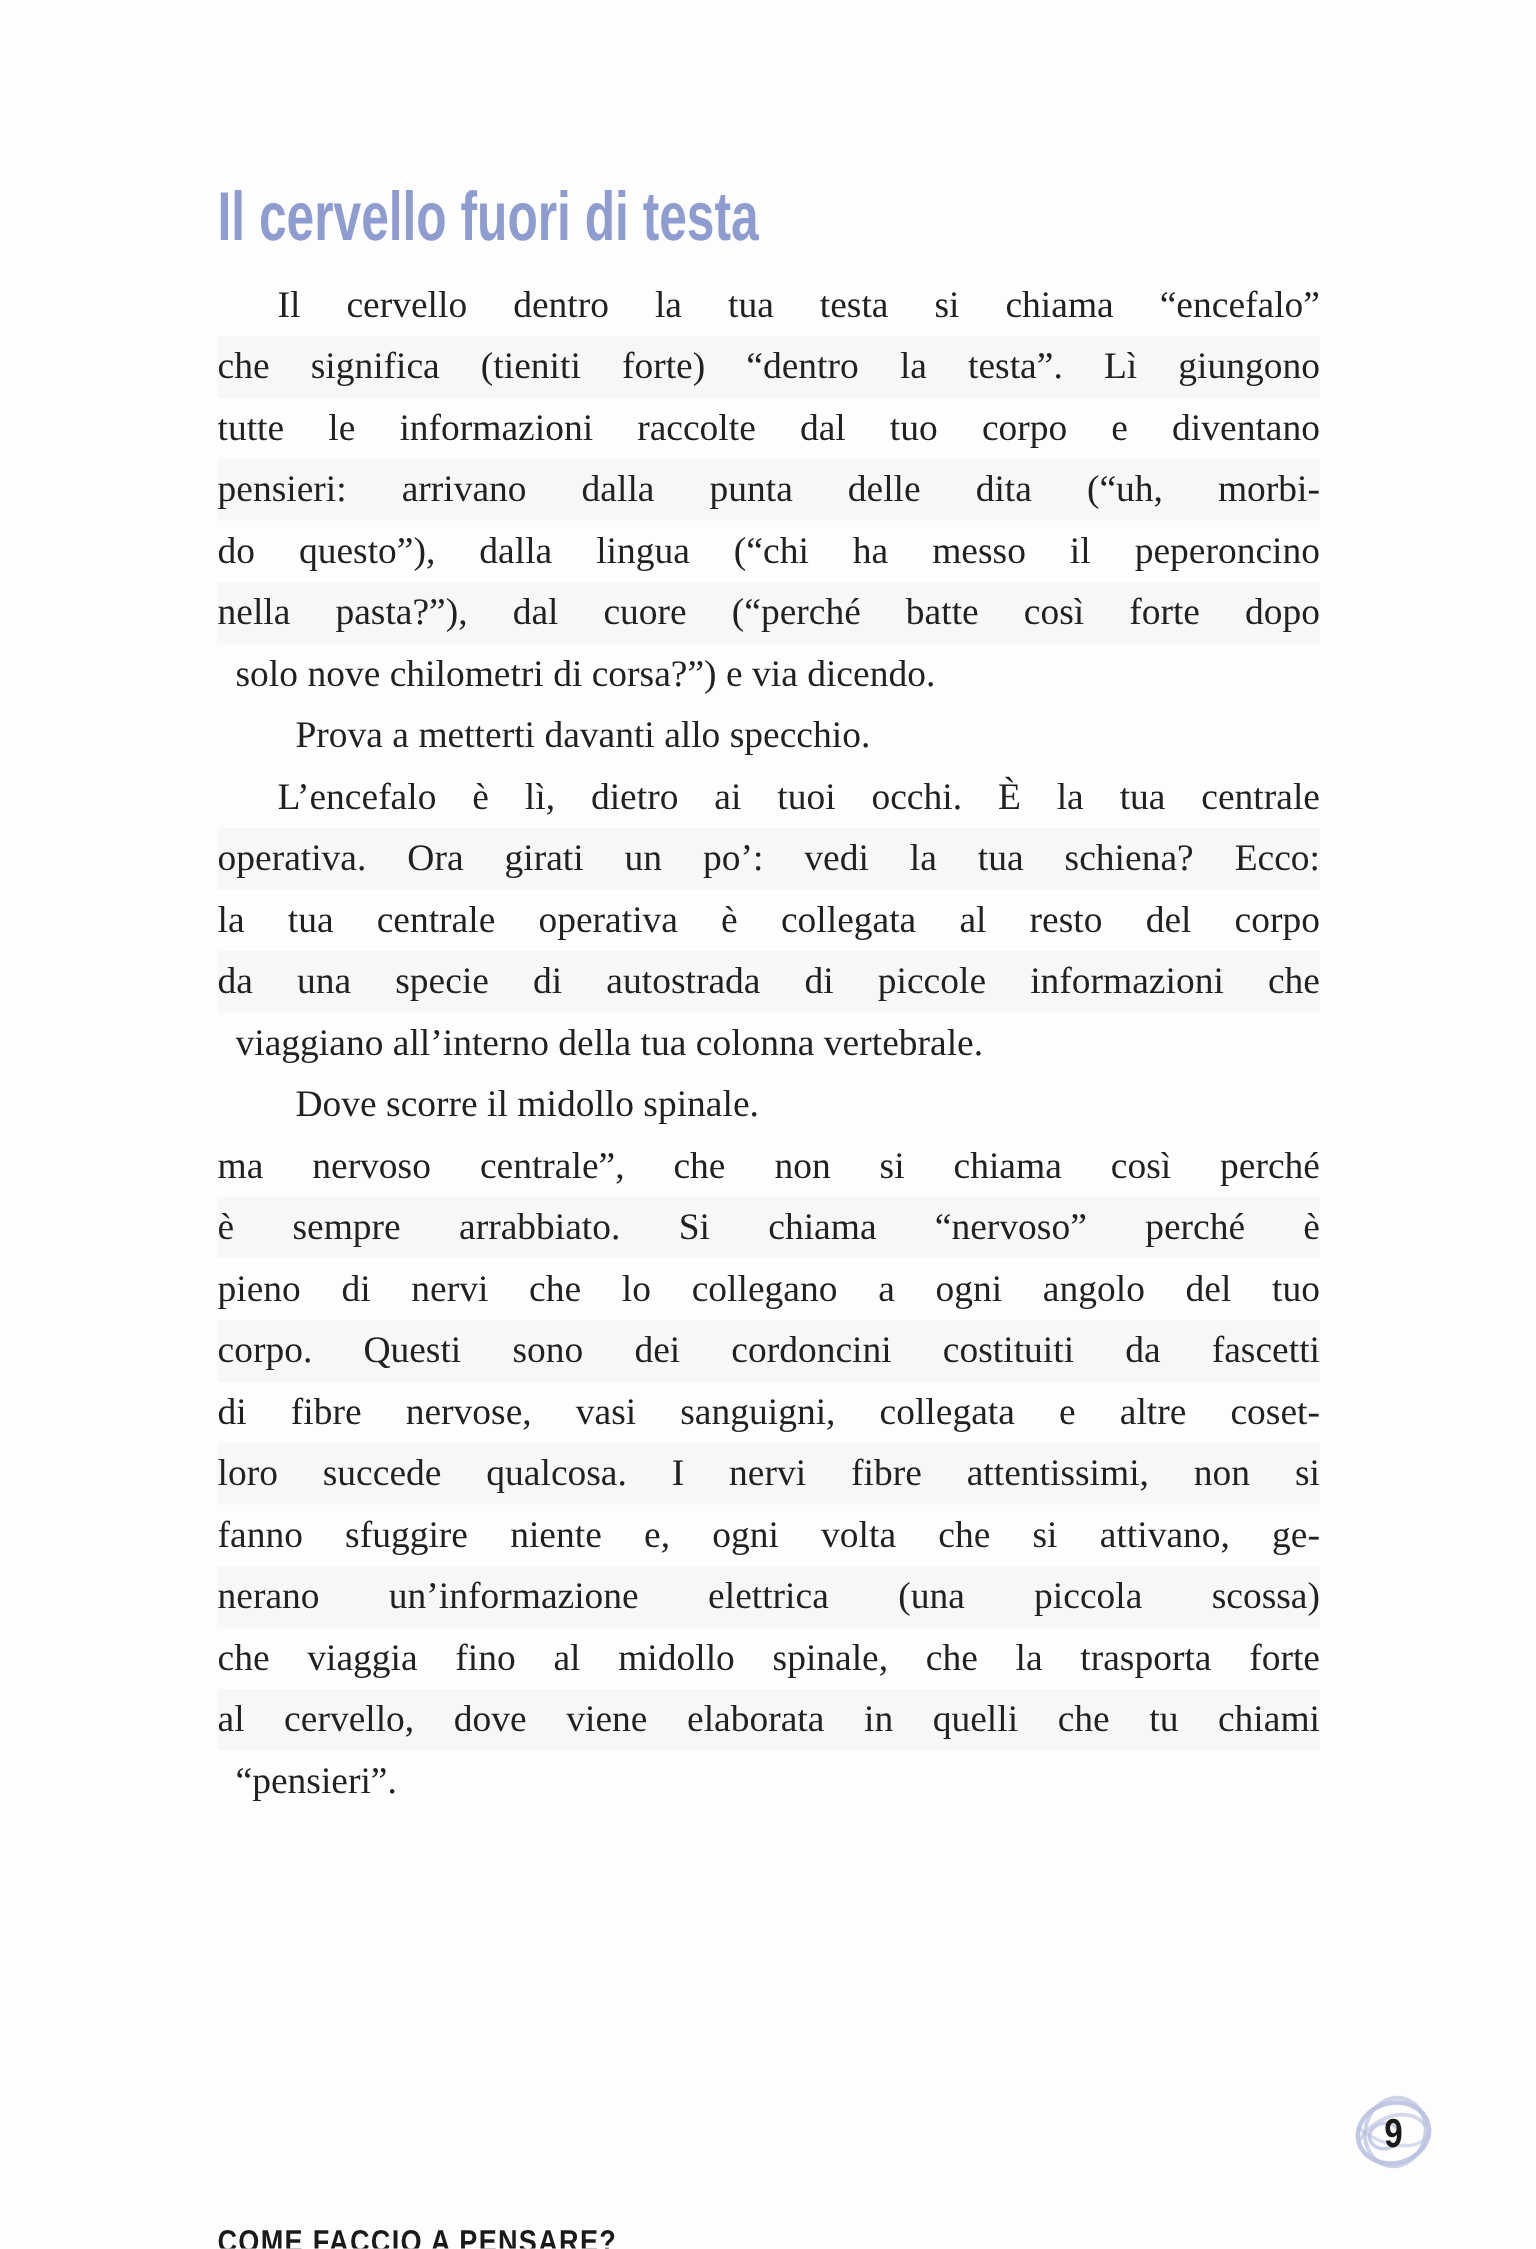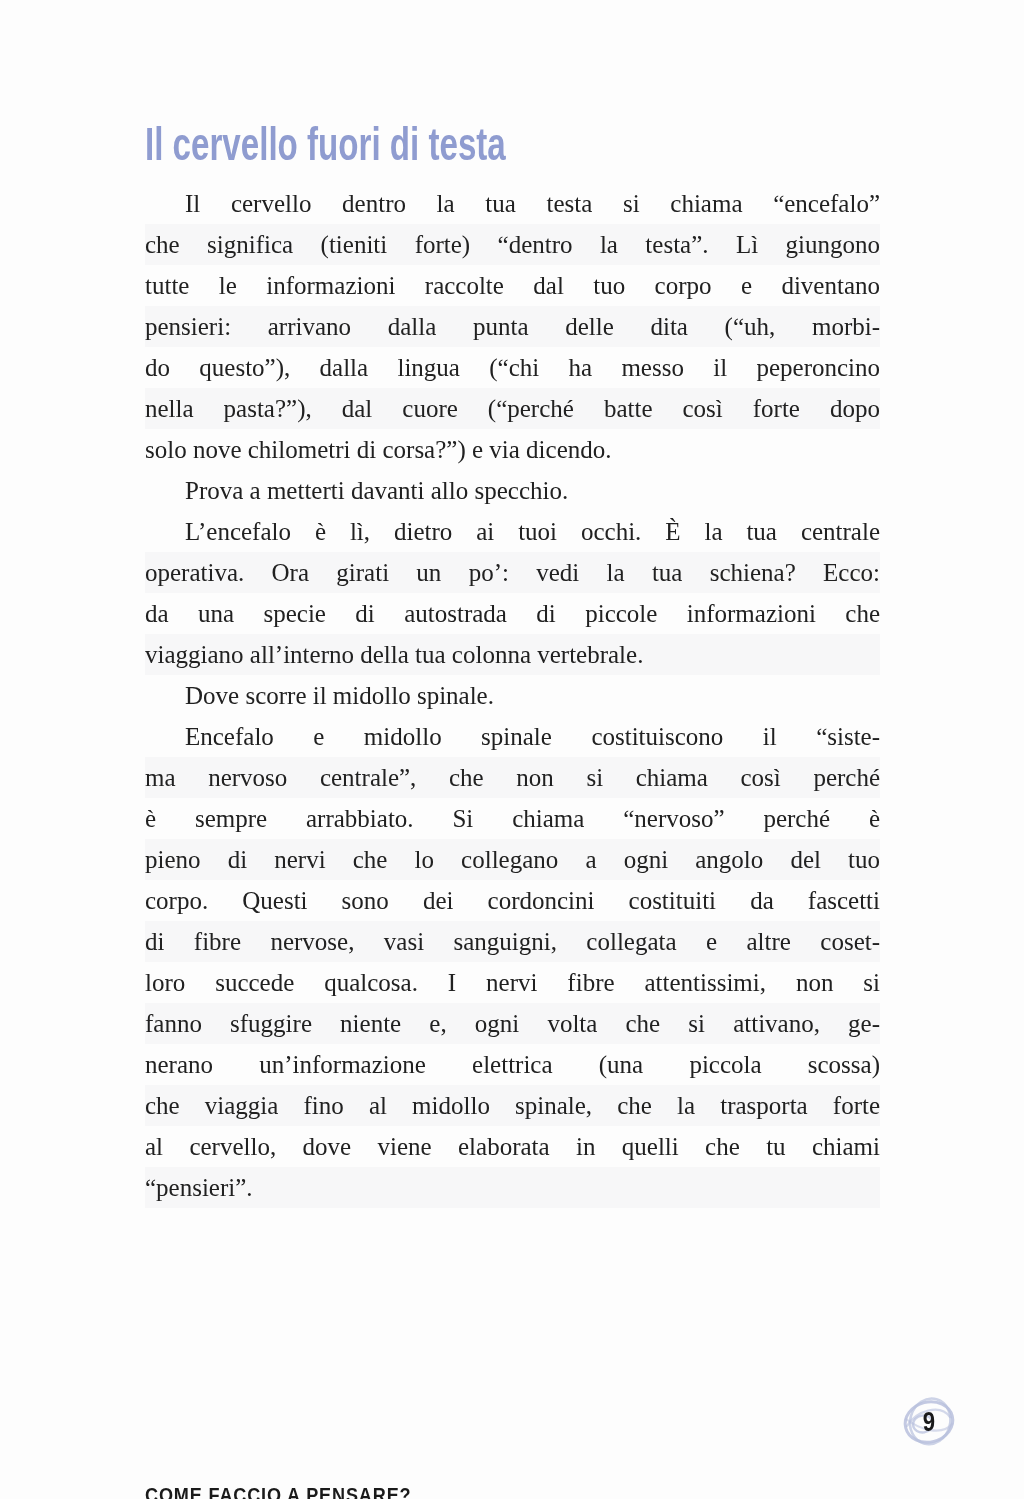--- a/index.html
+++ b/index.html
@@ -38,21 +38,21 @@
   }
   .para{margin:0;}
   .line{
     text-align:justify;
     text-align-last:justify;
     height:41px;
     overflow:hidden;
     white-space:normal;
   }
   .line.first{text-indent:40px;}
-  .line.last{text-align-last:left;}
+  .line.last{text-align-last:left;margin-left:12px;}
   .line:nth-child(even){background:rgba(172,176,188,0.07);}
   .footer-bar{
     position:absolute;
     left:145px;top:1480px;
     width:735px;height:50px;
   }
   .running-footer{
     position:absolute;left:0;top:3px;
     font-family:"Liberation Sans", sans-serif;
     font-weight:bold;
@@ -96,28 +96,28 @@
         <div class="line">do questo”), dalla lingua (“chi ha messo il peperoncino</div>
         <div class="line">nella pasta?”), dal cuore (“perché batte così forte dopo</div>
         <div class="line last">solo nove chilometri di corsa?”) e via dicendo.</div>
       </div>
       <div class="para">
         <div class="line first last">Prova a metterti davanti allo specchio.</div>
       </div>
       <div class="para">
         <div class="line first">L’encefalo è lì, dietro ai tuoi occhi. È la tua centrale</div>
         <div class="line">operativa. Ora girati un po’: vedi la tua schiena? Ecco:</div>
+        <div class="line">la tua centrale operativa è collegata al resto del corpo</div>
         <div class="line">da una specie di autostrada di piccole informazioni che</div>
         <div class="line last">viaggiano all’interno della tua colonna vertebrale.</div>
       </div>
       <div class="para">
         <div class="line first last">Dove scorre il midollo spinale.</div>
       </div>
       <div class="para">
-        <div class="line first">Encefalo e midollo spinale costituiscono il “siste-</div>
         <div class="line">ma nervoso centrale”, che non si chiama così perché</div>
         <div class="line">è sempre arrabbiato. Si chiama “nervoso” perché è</div>
         <div class="line">pieno di nervi che lo collegano a ogni angolo del tuo</div>
         <div class="line">corpo. Questi sono dei cordoncini costituiti da fascetti</div>
         <div class="line">di fibre nervose, vasi sanguigni, collegata e altre coset-</div>
         <div class="line">loro succede qualcosa. I nervi fibre attentissimi, non si</div>
         <div class="line">fanno sfuggire niente e, ogni volta che si attivano, ge-</div>
         <div class="line">nerano un’informazione elettrica (una piccola scossa)</div>
         <div class="line">che viaggia fino al midollo spinale, che la trasporta forte</div>
         <div class="line">al cervello, dove viene elaborata in quelli che tu chiami</div>

